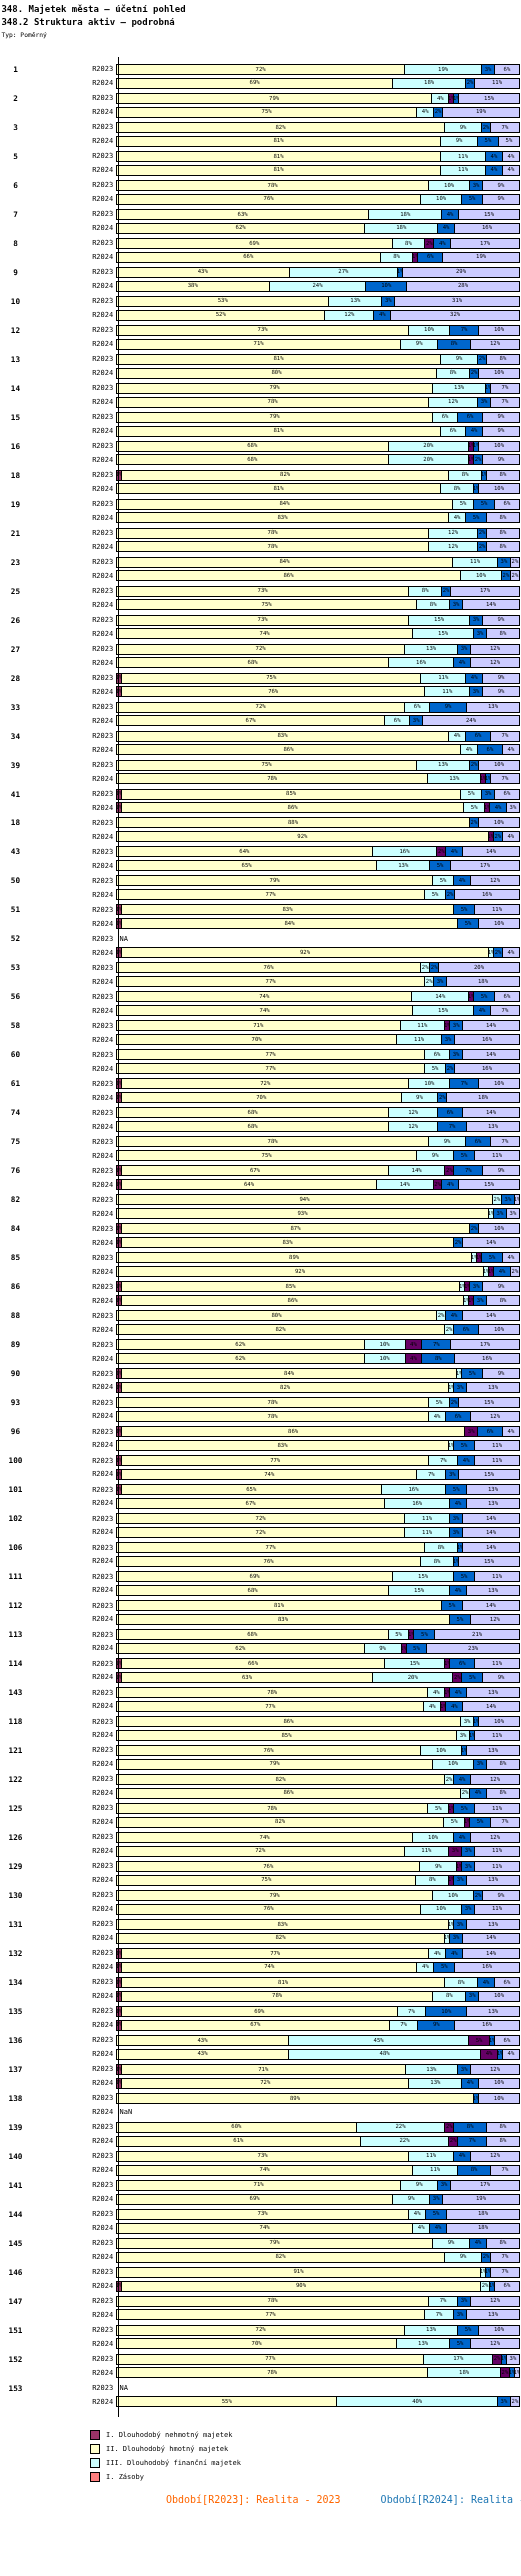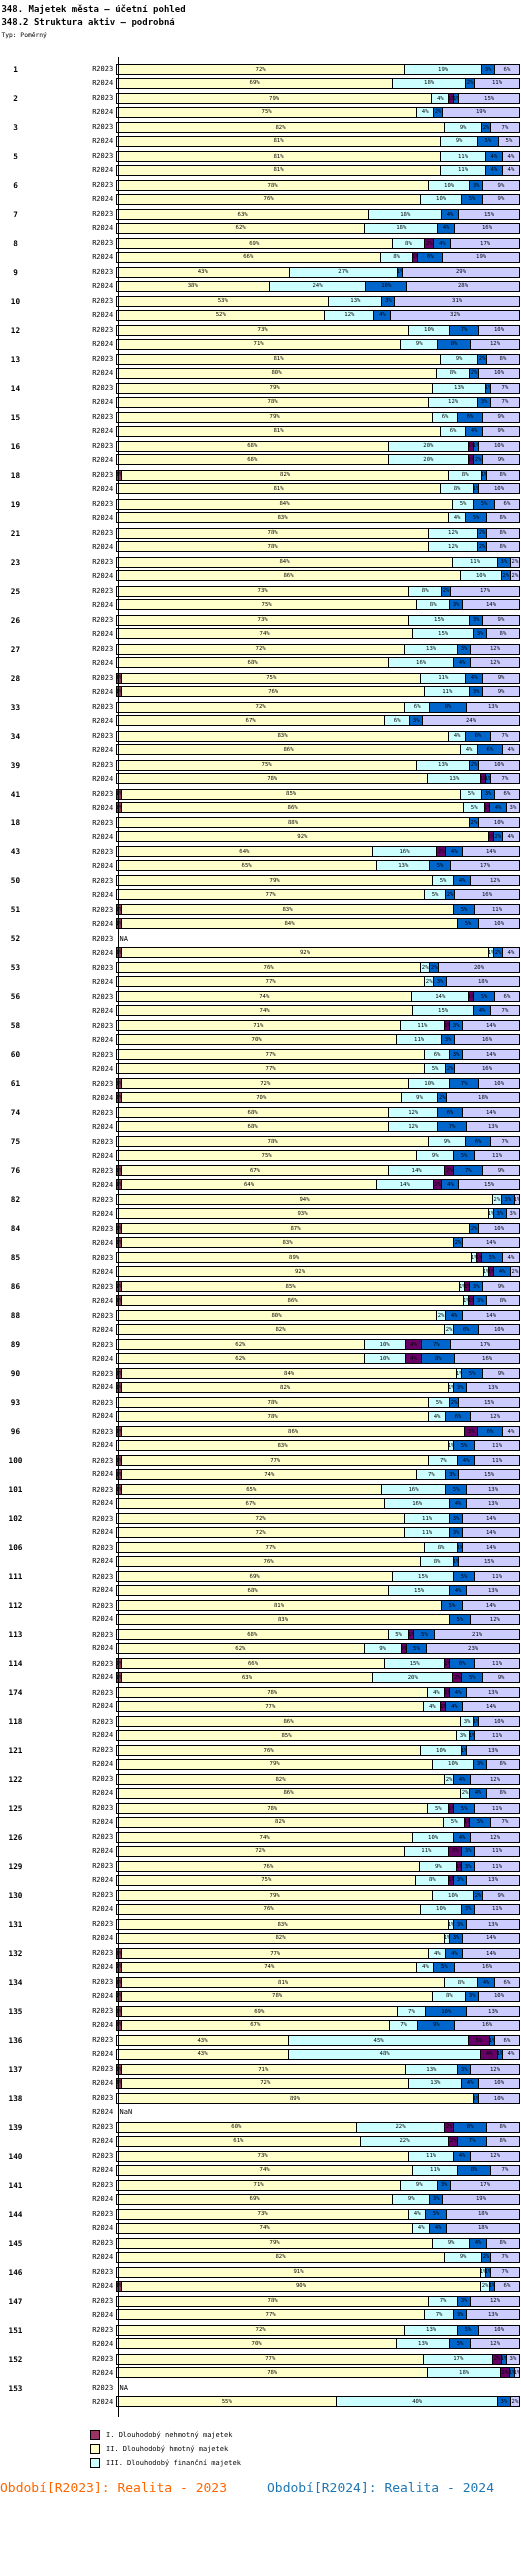--- a/index.html
+++ b/index.html
@@ -17,21 +17,21 @@
   .period{width:85px;flex:0 0 auto;text-align:right;padding-right:2.8px;font-size:7px;box-sizing:border-box;}
   .bar{flex:1 1 auto;height:11px;display:flex;border:0.7px solid #000;box-sizing:border-box;background:#fff;margin-right:2.1px;}
   .seg{display:flex;align-items:center;justify-content:center;overflow:hidden;box-sizing:border-box;border-left:0.7px solid #000;min-width:0;}
   .seg:first-child{border-left:none;}
   .seg-label{font-size:5.6px;line-height:5.6px;white-space:nowrap;}
   .na-cell{flex:1 1 auto;font-size:7px;padding-left:3.5px;}
   .legend{margin-top:11px;margin-left:90px;}
   .legend-item{display:flex;align-items:center;height:14px;}
   .swatch{width:7.7px;height:7.7px;border:0.7px solid #000;margin-right:6.3px;flex:0 0 auto;}
   .legend-label{font-size:7px;white-space:nowrap;}
-  .footer{display:flex;margin-top:9.7px;font-size:13px;white-space:nowrap;align-items:flex-end;}
+  .footer{display:flex;margin-top:9.7px;margin-left:166px;font-size:10px;white-space:nowrap;align-items:flex-end;}
   .footer span{display:block;}
   .footer .f24{margin-left:40px;}
 </style>
 </head>
 <body>
 
 <div class="page">
   <div class="title">348. Majetek města – účetní pohled</div>
   <div class="subtitle">348.2 Struktura aktiv – podrobná</div>
   <div class="type-label">Typ: Poměrný</div>
@@ -2265,21 +2265,21 @@
               <span class="seg-label">5%</span>
             </div>
             <div class="seg" style="background: rgb(204, 204, 255); flex: 9 1 0px;">
               <span class="seg-label">9%</span>
             </div>
           </div>
         </div>
       </div>
       <div class="group">
         <div class="bar-row">
-          <div class="gid">174</div>
+          <div class="gid">143</div>
           <div class="period">R2023</div>
           <div class="bar">
             <div class="seg" style="background: rgb(255, 255, 204); flex: 78 1 0px;">
               <span class="seg-label">78%</span>
             </div>
             <div class="seg" style="background: rgb(204, 255, 255); flex: 4 1 0px;">
               <span class="seg-label">4%</span>
             </div>
             <div class="seg" style="background: rgb(102, 0, 102); flex: 1 1 0px;">
               <span class="seg-label">1%</span>
@@ -3264,20 +3264,24 @@
         <span class="swatch" style="background: rgb(153, 51, 102);"></span>
         <span class="legend-label">I. Dlouhodobý nehmotný majetek</span>
       </div>
       <div class="legend-item">
         <span class="swatch" style="background: rgb(255, 255, 204);"></span>
         <span class="legend-label">II. Dlouhodobý hmotný majetek</span>
       </div>
       <div class="legend-item">
         <span class="swatch" style="background: rgb(204, 255, 255);"></span>
         <span class="legend-label">III. Dlouhodobý finanční majetek</span>
+      </div>
+      <div class="legend-item">
+        <span class="swatch" style="background: rgb(255, 128, 128);"></span>
+        <span class="legend-label">I. Zásoby</span>
       </div>
     </div>
 
   <div class="footer">
     <span class="f23" style="color: rgb(255, 102, 0);">Období[R2023]: Realita - 2023</span>
     <span class="f24" style="color: rgb(31, 119, 180);">Období[R2024]: Realita - 2024</span>
   </div>
 </div>
 
 

